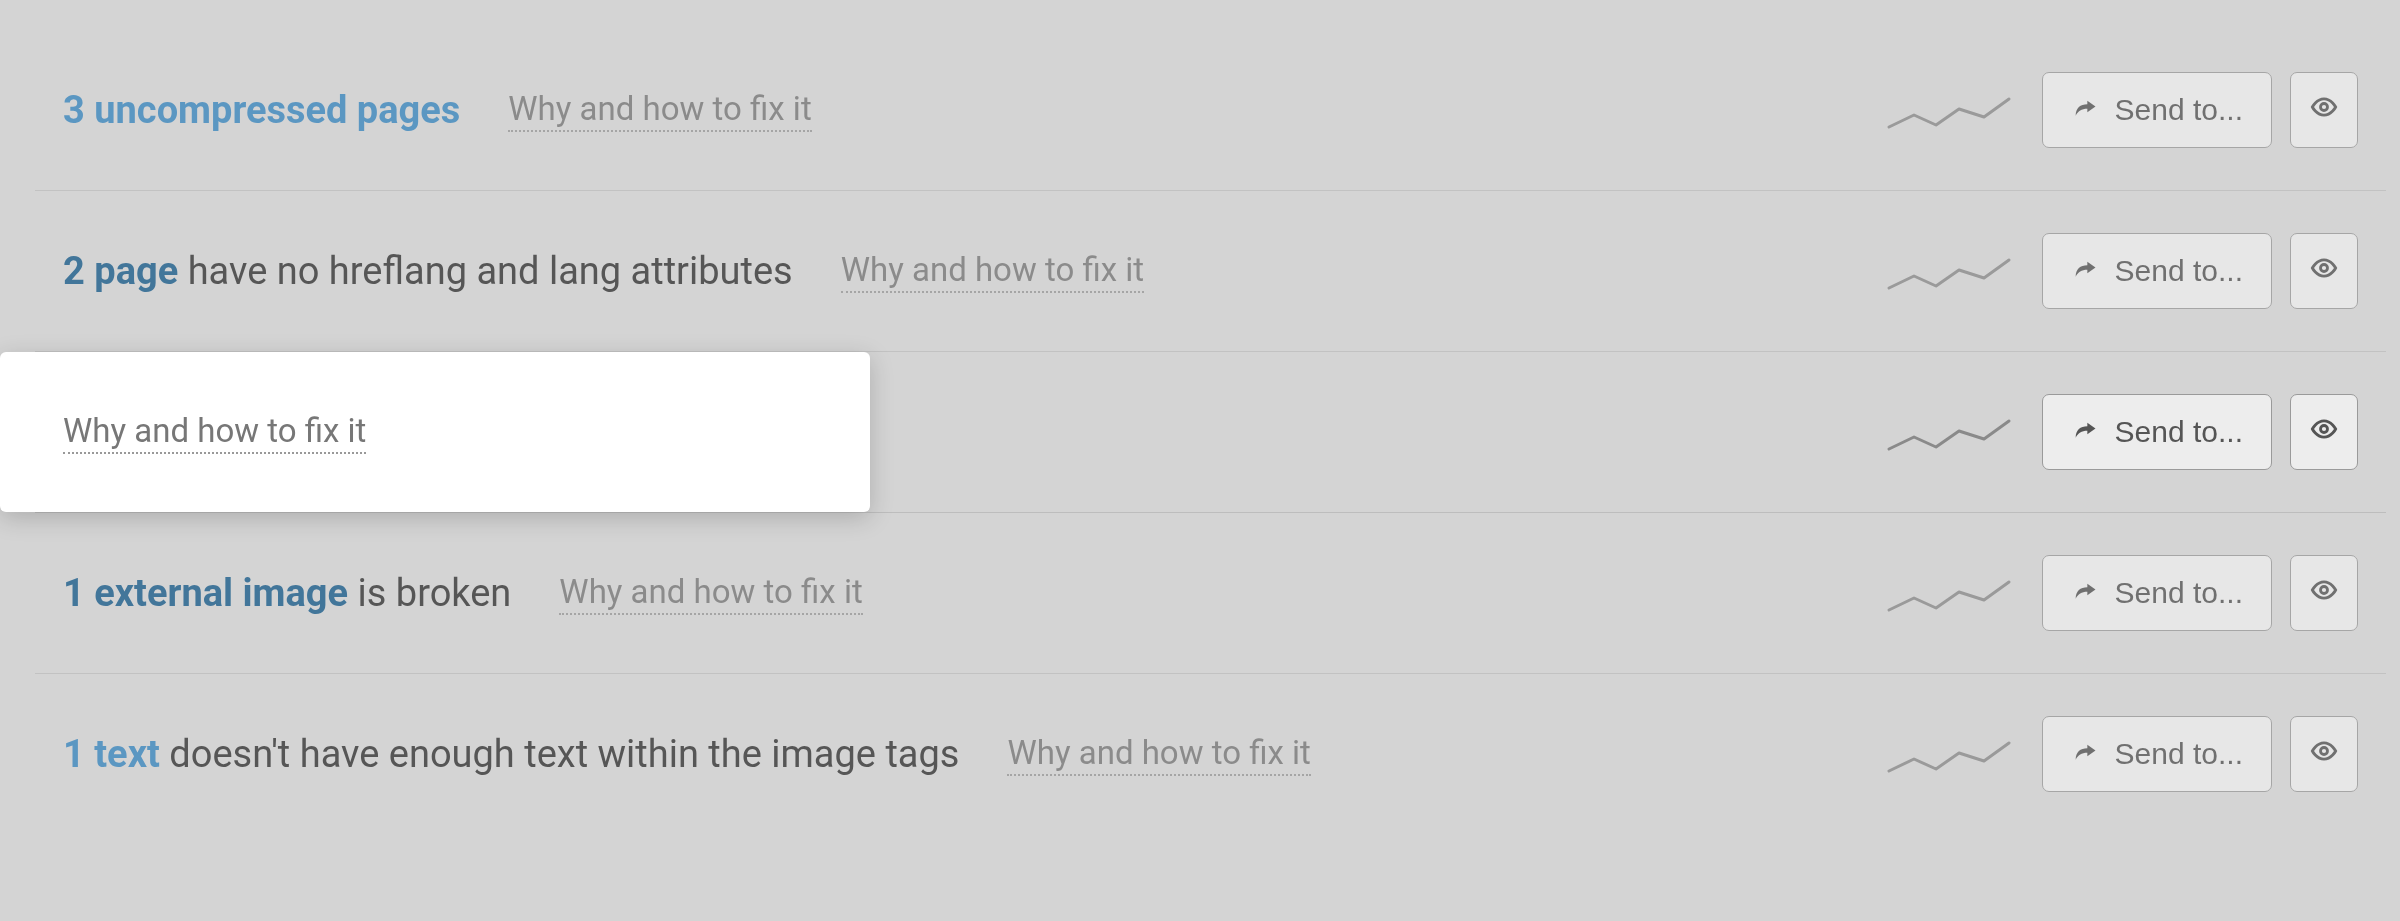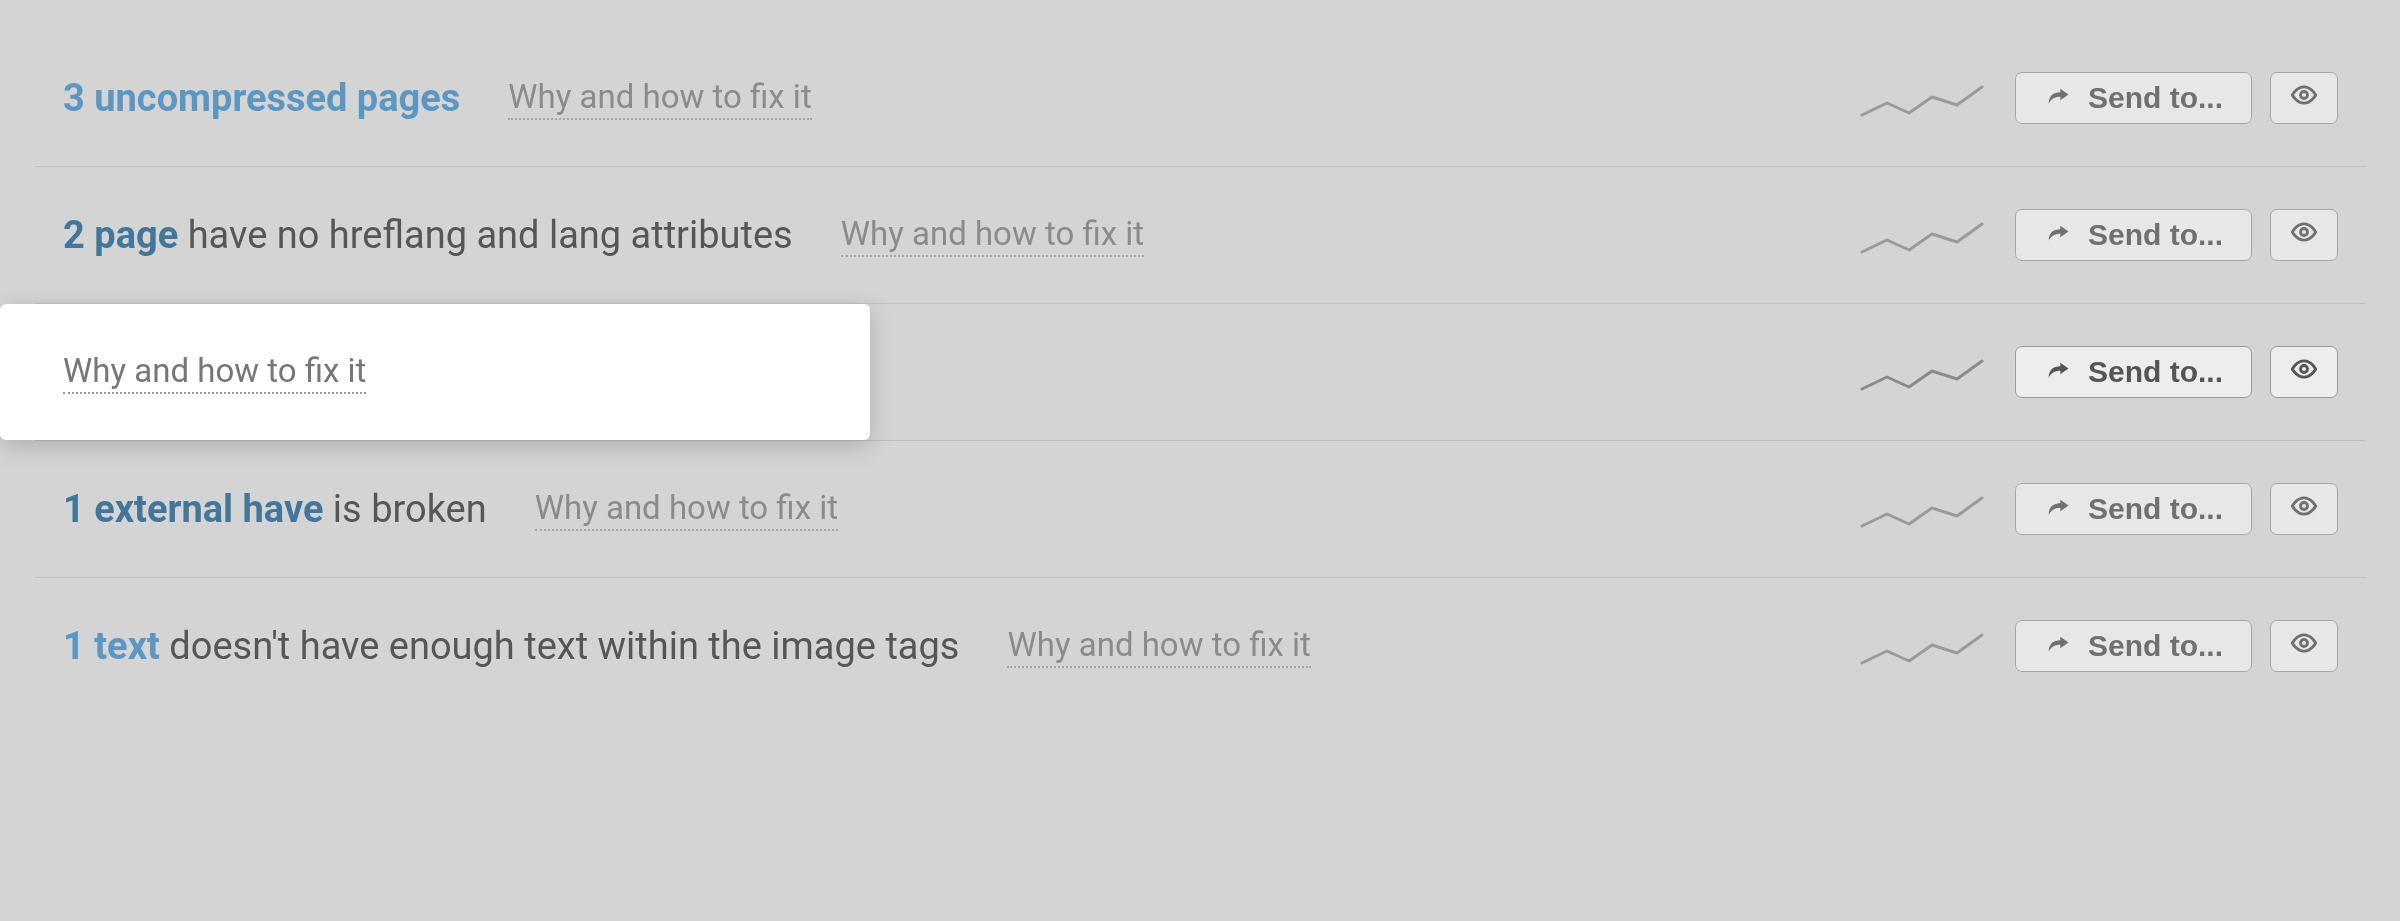--- a/index.html
+++ b/index.html
@@ -8,21 +8,21 @@
     box-sizing: border-box;
   }
   body {
     font-family: -apple-system, BlinkMacSystemFont, "Segoe UI", Roboto, "Helvetica Neue", Arial, sans-serif;
     background: #d4d4d4;
     width: 2400px;
     height: 921px;
     position: relative;
   }
   .list {
-    padding: 30px 34px 0 35px;
+    padding: 30px 14px 0 35px;
   }
   .row {
     display: flex;
     align-items: center;
     padding: 42px 28px 42px 28px;
     border-bottom: 1px solid #bdbdbd;
     position: relative;
   }
   .row.dim {
     opacity: 0.78;
@@ -92,29 +92,28 @@
     stroke: #8a8a8a;
     stroke-width: 3;
     fill: none;
     stroke-linejoin: round;
     stroke-linecap: round;
   }
   .btn {
     display: inline-flex;
     align-items: center;
     justify-content: center;
-    height: 52px;
+    height: 76px;
     border: 1.5px solid #9a9a9a;
     border-radius: 7px;
     background: #ededed;
     color: #555;
     font-size: 30px;
     cursor: pointer;
     white-space: nowrap;
-    font-weight: bold;
   }
   .btn-send {
     padding: 0 28px;
     margin-right: 18px;
   }
   .btn-send .icon {
     margin-right: 16px;
     display: inline-flex;
   }
   .btn-eye {
@@ -226,21 +225,21 @@
               <circle cx="12" cy="12" r="3"></circle>
             </svg>
         </span>
       </button>
     </div>
   </div>
 
   <div class="row dim">
     <div class="content">
       <span class="title">
-        <span class="count-label accent-dark"><span>1</span> <span>external have</span></span> <span>is broken</span>
+        <span class="count-label accent-dark"><span>1</span> <span>external image</span></span> <span>is broken</span>
       </span>
       <span class="fixlink">Why and how to fix it</span>
       <span class="spacer"></span>
       <span class="spark">
         <svg viewBox="0 0 130 50">
             <path d="M5 42 L30 30 L52 40 L75 24 L100 32 L125 14"></path>
           </svg>
       </span>
       <button class="btn btn-send">
         <span class="icon">

